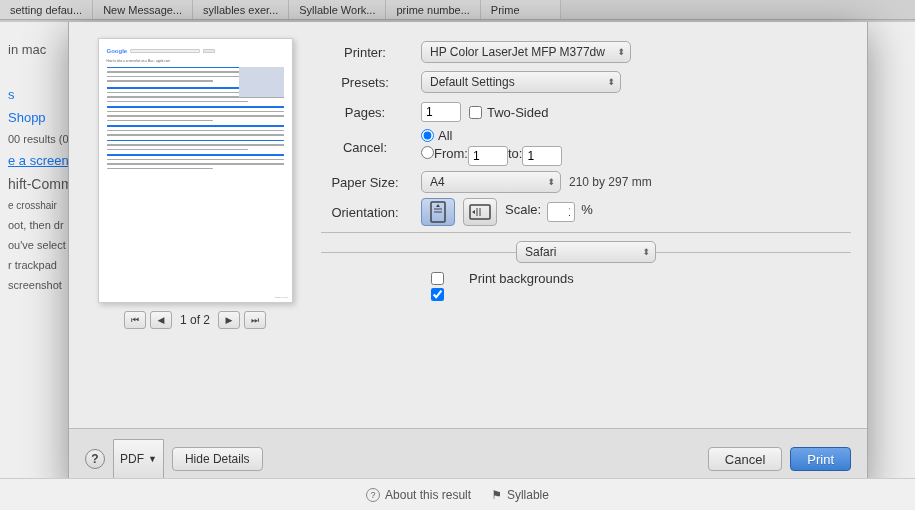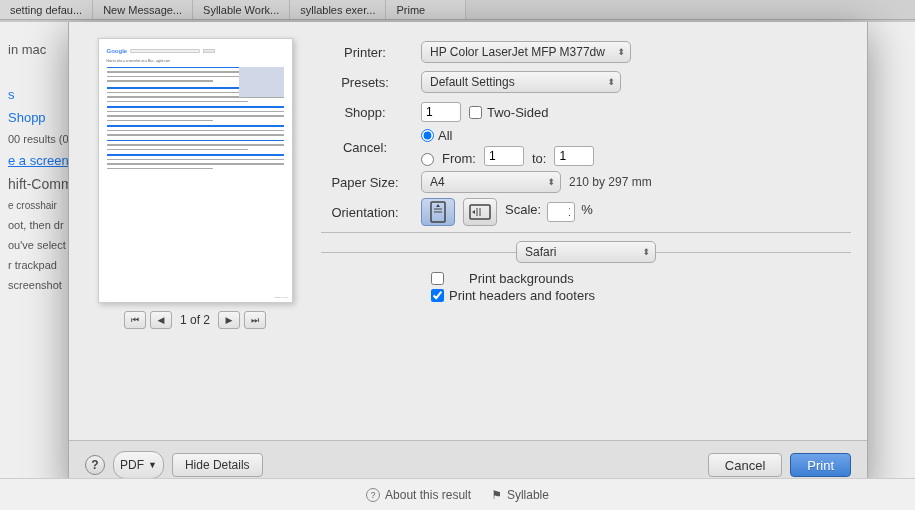--- a/index.html
+++ b/index.html
@@ -318,22 +318,22 @@
     }
     .radio-row input[type="radio"] {
       width: 13px;
       height: 13px;
       cursor: pointer;
     }
 
     
     .pages-row {
       display: flex;
-      align-items: flex-end;
-      gap: 8px;
+      align-items: flex-start;
+      gap: 0;
     }
 
     .range-label {
       font-size: 13px;
       color: #333;
     }
 
     
     .orient-btn {
       width: 34px;
@@ -405,24 +405,24 @@
       display: flex;
       align-items: center;
       justify-content: center;
       font-size: 12px;
       color: #444;
       cursor: pointer;
       font-weight: bold;
     }
 
     .pdf-btn {
-      height: 28px;
+      height: 40px;
       background: linear-gradient(to bottom, #f5f5f5, #e0e0e0);
       border: 1px solid #aaa;
-      border-radius: 12px;
+      border-radius: 1px;
       padding: 0 6px;
       font-size: 12px;
       color: #333;
       cursor: pointer;
       display: flex;
       align-items: center;
       gap: 4px;
     }
 
     .hide-details-btn {
@@ -508,22 +508,23 @@
     .flag-icon {
       font-size: 12px;
     }
   </style>
 </head>
 <body>
 
 <div class="browser-tabs">
   <div class="browser-tab">setting defau...</div>
   <div class="browser-tab">New Message...</div>
+  <div class="browser-tab">syllables exer...</div>
   <div class="browser-tab">Syllable Work...</div>
-  <div class="browser-tab">syllables exer...</div>
+  <div class="browser-tab">prime numbe...</div>
   <div class="browser-tab">Prime</div>
 </div>
 
 <div class="page-background">
   <div class="bg-content"></div>
   <div class="bg-left">
     <div class="bg-text">in mac</div>
     <div class="bg-text" style="color:#1a73e8;margin-top:30px;">s</div>
     <div class="bg-text" style="color:#1a73e8;margin-top:4px;">Shopp</div>
     <div class="bg-text" style="margin-top:8px;font-size:11px;">00 results (0.</div>
@@ -632,21 +633,21 @@
           <div class="dropdown-wrapper">
             <select class="dropdown">
               <option>Default Settings</option>
             </select>
             <span class="dropdown-arrow">⬍</span>
           </div>
         </div>
       </div>
 
       <div class="setting-row">
-        <div class="setting-label">Shopp:</div>
+        <div class="setting-label">Pages:</div>
         <div class="setting-control">
           <input type="text" class="num-input" value="1" style="">
           <div class="checkbox-row">
             <input type="checkbox" style="">
             <span>Two-Sided</span>
           </div>
         </div>
       </div>
 
       <div class="setting-row">
@@ -719,21 +720,20 @@
         <div class="horizontal-divider"></div>
       </div>
 
       <div class="options-area">
         <div class="checkbox-row" style="margin-bottom:2px;gap:25px;">
           <input type="checkbox" style="">
           <span>Print backgrounds</span>
         </div>
         <div class="checkbox-row">
           <input type="checkbox" checked="" style="">
-          <span>Print headers and footers</span>
         </div>
       </div>
 
     </div>
   </div>
 
   <div class="dialog-footer">
     <div class="help-btn">?</div>
     <div class="pdf-btn">
       <span>PDF</span>

